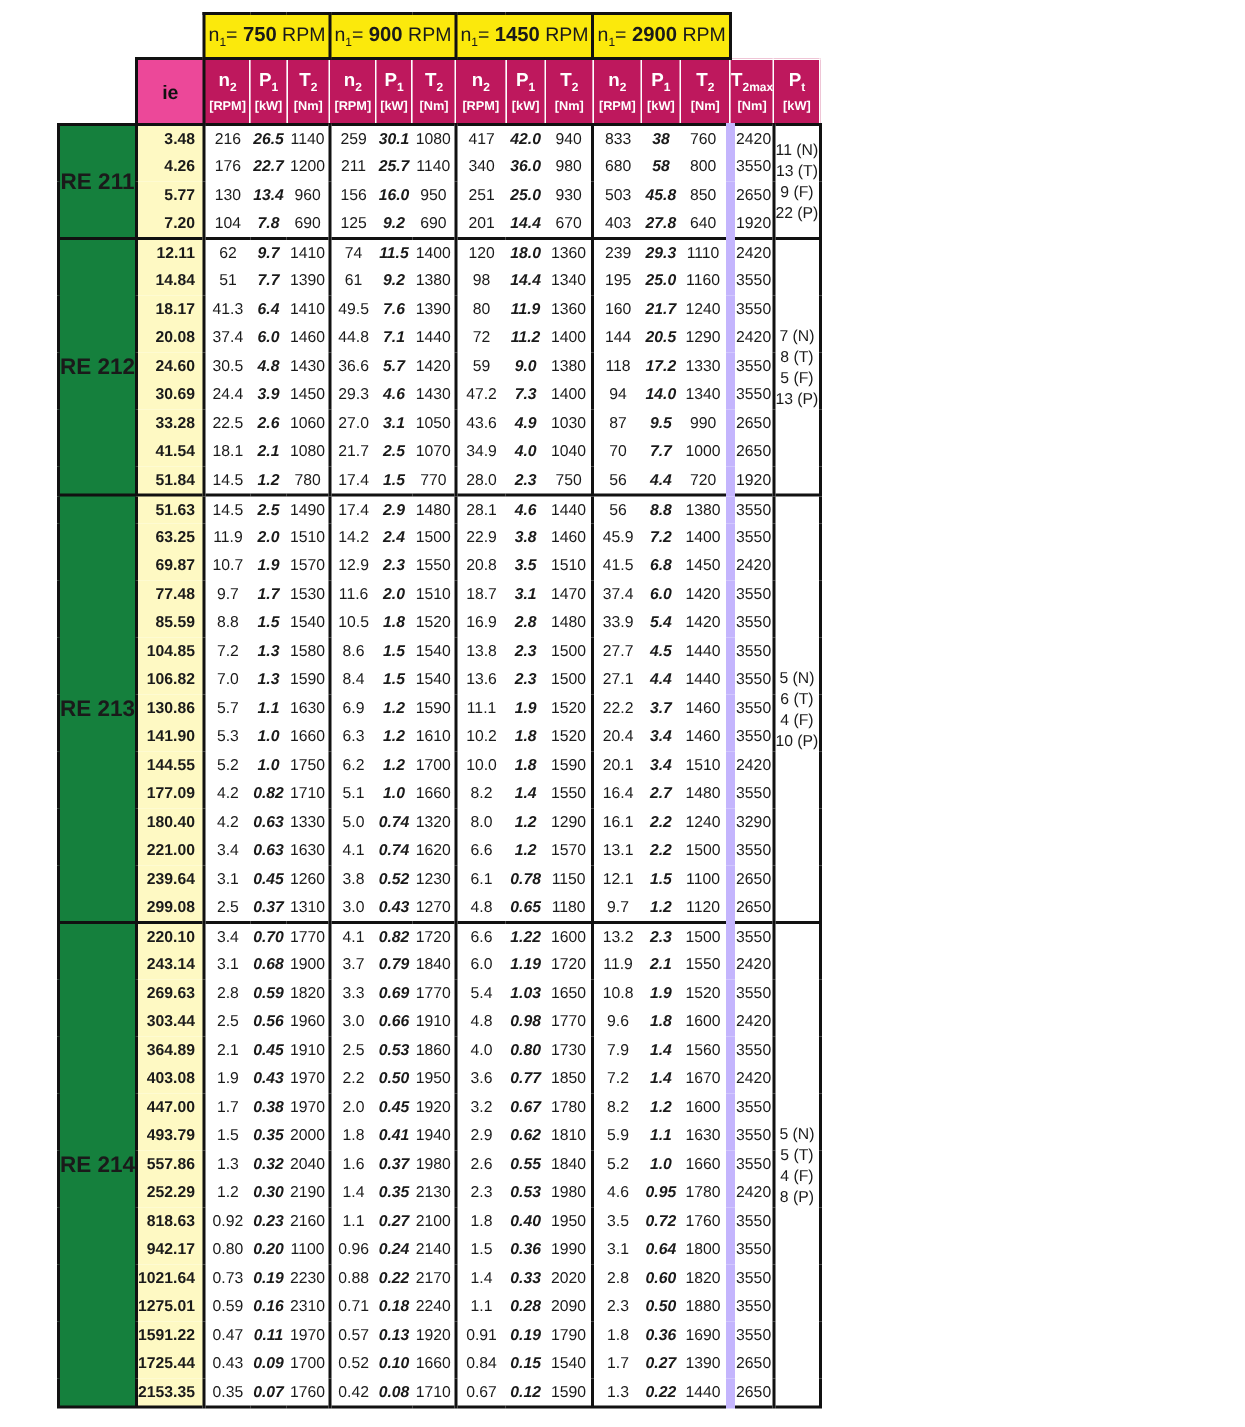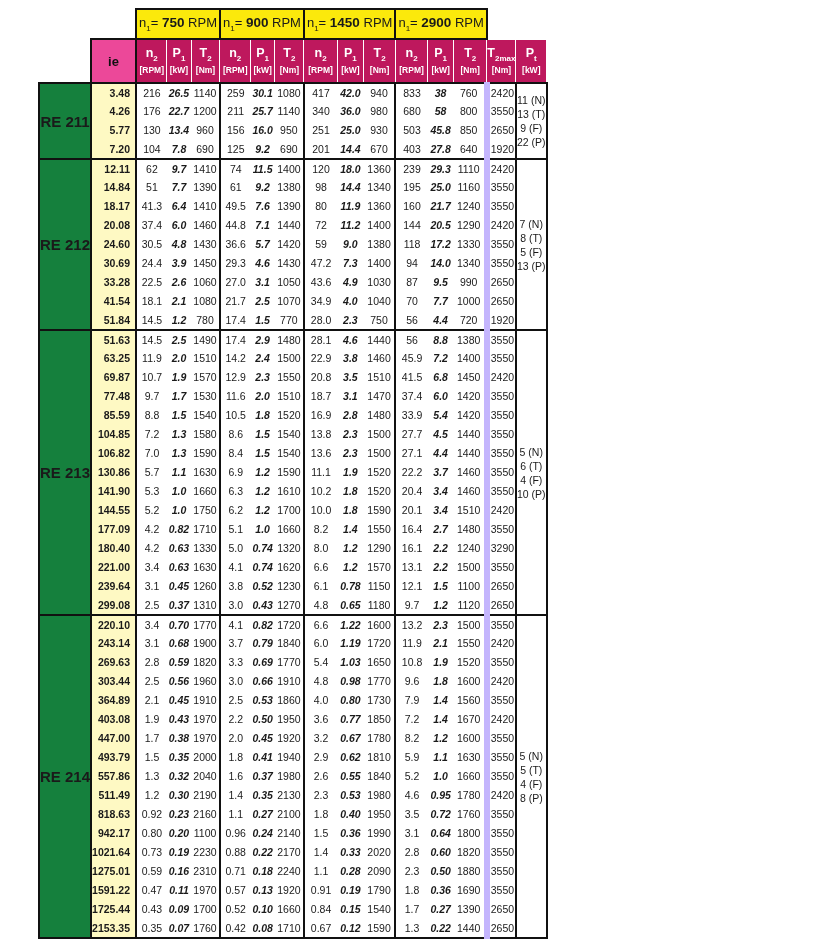--- a/index.html
+++ b/index.html
@@ -726,21 +726,21 @@
           <td class="t2">1980</td>
           <td class="n2 gstart">2.6</td>
           <td class="p1">0.55</td>
           <td class="t2">1840</td>
           <td class="n2 gstart">5.2</td>
           <td class="p1">1.0</td>
           <td class="t2">1660</td>
           <td class="t2max">3550</td>
         </tr>
         <tr>
-          <td class="ie">511.49</td>
+          <td class="ie">252.29</td>
           <td class="n2 gstart">1.2</td>
           <td class="p1">0.30</td>
           <td class="t2">2190</td>
           <td class="n2 gstart">1.4</td>
           <td class="p1">0.35</td>
           <td class="t2">2130</td>
           <td class="n2 gstart">2.3</td>
           <td class="p1">0.53</td>
           <td class="t2">1980</td>
           <td class="n2 gstart">4.6</td>

